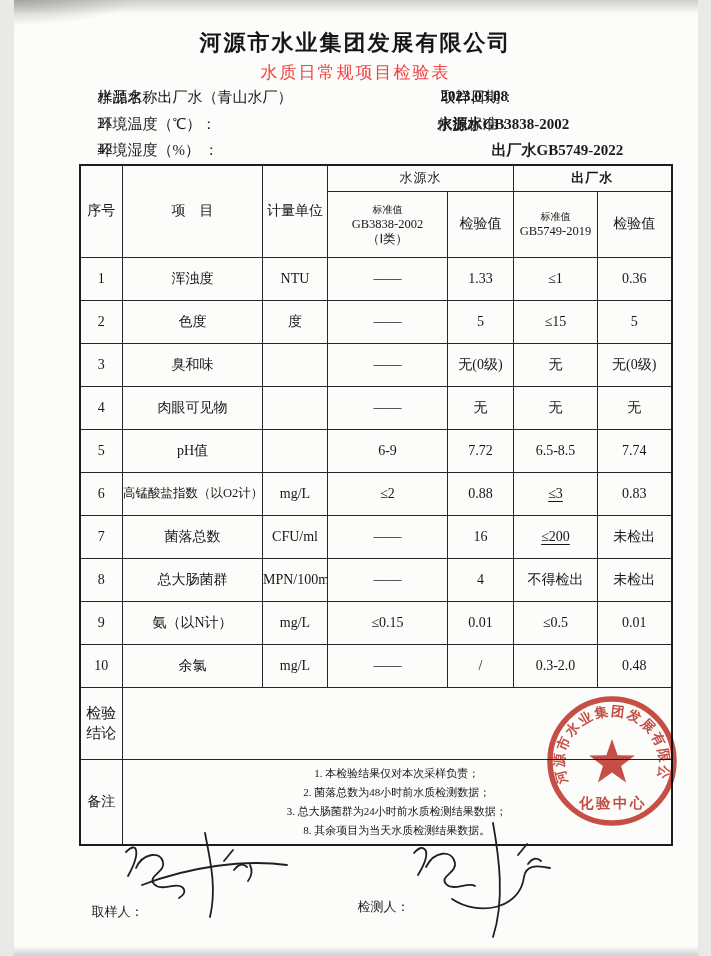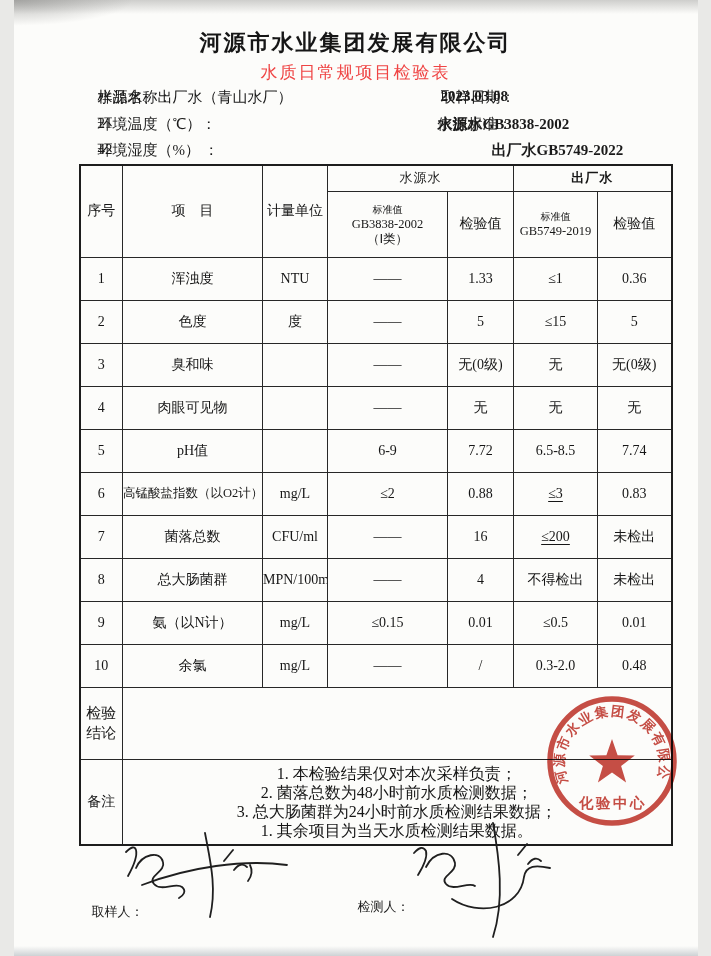--- a/index.html
+++ b/index.html
@@ -58,21 +58,21 @@
   tr.remk{height:86px;}
   .grp{font-size:13px;letter-spacing:1px;}
   .grp.bold{font-weight:bold;}
   .stdhead{font-size:12.5px;line-height:15px;}
   .stdhead .t{font-size:10px;}
   .bold{font-weight:bold;}
   td.item{text-align:left;padding-left:7px;white-space:nowrap;}
   td.item.tight{font-size:12.5px;padding-left:0;}
   td.u{text-decoration:underline;text-underline-offset:3px;}
   td.remark-cell{text-align:left;padding:4px 6px 4px 9px;}
-  .remark-line{font-size:16px;line-height:19px;white-space:nowrap;}
+  .remark-line{font-size:11px;line-height:19px;white-space:nowrap;}
   .concl-label{font-size:15px;line-height:20px;}
 
   .sig-label{position:absolute;font-size:13px;white-space:nowrap;}
   .lab-sampler{left:78px;top:903px;}
   .lab-tester{left:344px;top:898px;}
 
   .stamp{position:absolute;left:528px;top:691px;width:140px;height:140px;
     opacity:.9;mix-blend-mode:multiply;pointer-events:none;}
   .signatures{position:absolute;left:60px;top:815px;width:600px;height:140px;
     pointer-events:none;}
@@ -240,21 +240,21 @@
           <div>结论</div>
         </td>
         <td colspan="6"></td>
       </tr>
       <tr class="remk">
         <td>备注</td>
         <td colspan="6" class="remark-cell">
             <div class="remark-line">1. 本检验结果仅对本次采样负责；</div>
             <div class="remark-line">2. 菌落总数为48小时前水质检测数据；</div>
             <div class="remark-line">3. 总大肠菌群为24小时前水质检测结果数据；</div>
-            <div class="remark-line">1. 其余项目为当天水质检测结果数据。</div>
+            <div class="remark-line">8. 其余项目为当天水质检测结果数据。</div>
           </td>
       </tr>
     </tbody>
   </table>
 
   <div class="sig-label lab-sampler">取样人：</div>
   <div class="sig-label lab-tester">检测人：</div>
 
   <svg class="signatures" viewBox="0 0 600 140">
     <g stroke="#1f1f1f" stroke-width="1.8" fill="none" stroke-linecap="round">

